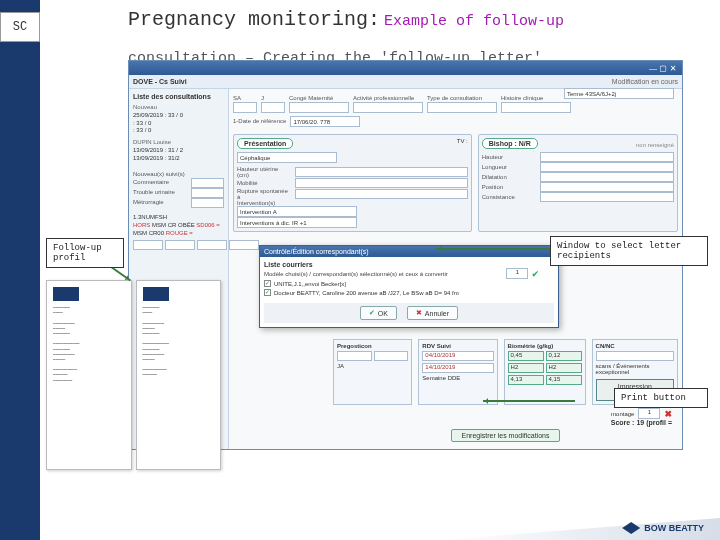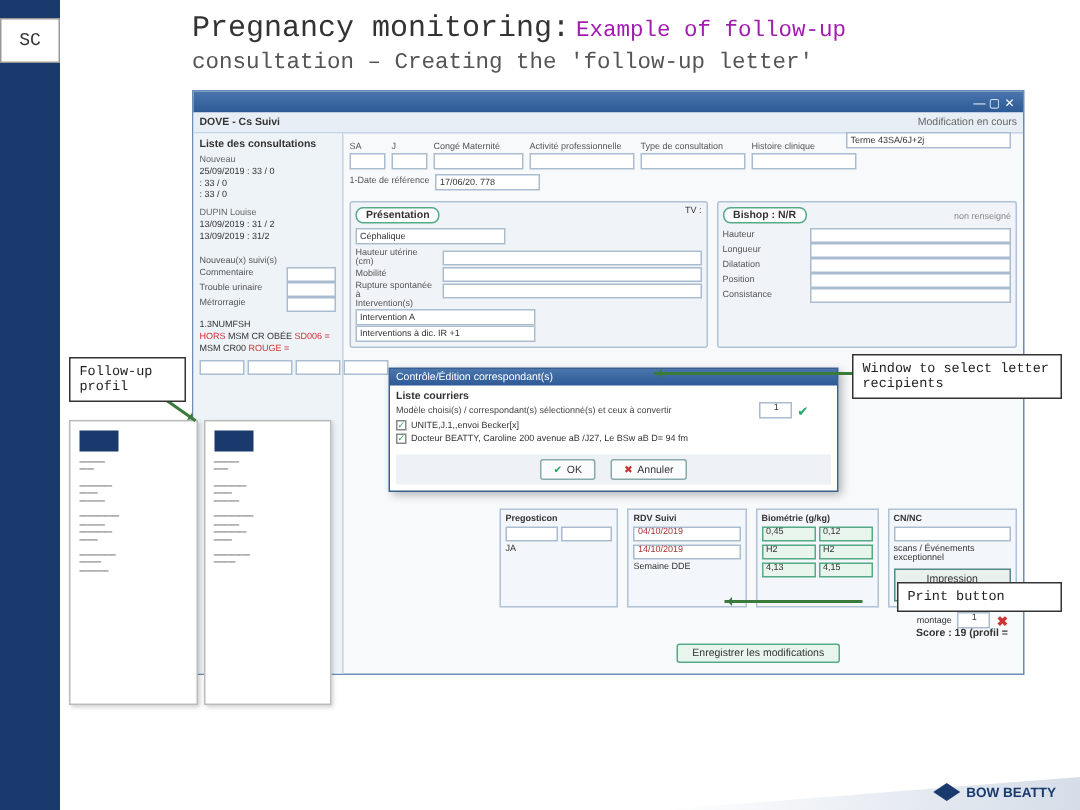--- a/index.html
+++ b/index.html
@@ -2,21 +2,21 @@
 <html><head>
 <meta charset="utf-8">
 <style>
   * { box-sizing: border-box; margin: 0; padding: 0; }
   body { width: 720px; height: 540px; font-family: Georgia, serif; background: #fff; position: relative; overflow: hidden; }
   .sidebar { position: absolute; left: 0; top: 0; width: 40px; height: 540px; background: #1a3a6e; }
   .sc-box { position: absolute; left: 0; top: 12px; width: 40px; height: 30px; background: #fff; border: 1px solid #999; display: flex; align-items: center; justify-content: center; font-size: 12px; font-family: Courier, monospace; color: #333; }
   .title-area { position: absolute; left: 128px; top: 8px; right: 10px; }
   .title-main { font-size: 20px; font-family: Courier, monospace; color: #333; }
   .title-sub { font-size: 15px; font-family: Courier, monospace; color: #a21caf; }
-  .title-line2 { font-size: 15px; font-family: Courier, monospace; color: #555; margin-top: 2px; }
+  .title-line2 { font-size: 15px; font-family: Courier, monospace; color: #555; margin-top: 19px; }
   .app-window { position: absolute; left: 128px; top: 60px; width: 555px; height: 390px; border: 1px solid #6a8db5; background: #f7f9fb; font-family: Arial, sans-serif; font-size: 7px; color: #333; }
   .app-titlebar { height: 14px; background: linear-gradient(#4a75ad, #2d5a95); color: #fff; display: flex; align-items: center; justify-content: space-between; padding: 0 4px; font-size: 8px; }
   .win-controls span { display: inline-block; width: 10px; text-align: center; }
   .app-top { height: 14px; background: #e8eef5; border-bottom: 1px solid #c5d4e5; display: flex; align-items: center; padding: 0 4px; gap: 6px; }
   .app-body { display: flex; height: calc(100% - 28px); }
   .left-panel { width: 100px; background: #eef3f8; border-right: 1px solid #c5d4e5; padding: 4px; }
   .left-title { font-weight: bold; font-size: 7px; margin-bottom: 2px; }
   .left-group { font-size: 6px; margin-top: 4px; line-height: 1.3; }
   .left-lbl { color: #666; }
   .right-panel { flex: 1; padding: 4px; position: relative; }
@@ -47,22 +47,22 @@
   .botbar { display: flex; justify-content: center; gap: 8px; padding: 3px; }
   .print-btn { border: 1px solid #5a8; background: #e8f5ec; font-size: 7px; padding: 2px 10px; border-radius: 2px; }
   .g-inp { background: #e8f5ec; border: 1px solid #5a8; height: 10px; width: 36px; font-size: 6px; padding: 0 2px; }
   .big-print { position: absolute; right: 10px; bottom: 30px; border: 1px solid #588; background: #eaf0ee; font-size: 7px; padding: 3px 8px; }
   .preview-area { position: absolute; left: 46px; top: 280px; width: 175px; height: 190px; display: flex; gap: 4px; }
   .doc-page { flex: 1; background: #fff; border: 1px solid #bbb; box-shadow: 1px 1px 3px rgba(0,0,0,0.2); padding: 6px; font-size: 4px; color: #444; line-height: 1.3; position: relative; }
   .doc-logo { width: 26px; height: 14px; background: #1a3a6e; margin-bottom: 4px; }
   .doc-body-txt { color: #777; }
   .callout { position: absolute; background: #fff; border: 1px solid #333; font-family: Courier, monospace; font-size: 9px; padding: 4px 6px; color: #222; z-index: 20; }
   .callout-fl { left: 46px; top: 238px; width: 78px; }
-  .callout-rec { right: 12px; top: 236px; width: 140px; }
-  .callout-prt { right: 12px; top: 388px; width: 110px; }
+  .callout-rec { right: 12px; top: 236px; width: 158px; }
+  .callout-prt { right: 12px; top: 388px; width: 94px; }
   .arrow { position: absolute; background: #3a7a3a; height: 2px; z-index: 15; }
   .arrow::after { content: ''; position: absolute; right: -1px; top: -2px; border: 3px solid transparent; border-left-color: #3a7a3a; }
   .arrow.left::after { right: auto; left: -1px; border-left-color: transparent; border-right-color: #3a7a3a; }
   .arrow-fl { left: 94px; top: 268px; width: 40px; transform: rotate(35deg); }
   .arrow-rec { left: 436px; top: 248px; width: 140px; }
   .arrow-prt { left: 483px; top: 400px; width: 92px; }
   .footer { position: absolute; bottom: 0; left: 0; right: 0; height: 36px; }
   .bowlogo { position: absolute; right: 16px; bottom: 6px; font-size: 9px; color: #1a3a6e; font-family: Arial, sans-serif; font-weight: bold; display: flex; align-items: center; gap: 4px; }
   .bowlogo-icon { width: 18px; height: 12px; background: #1a3a6e; clip-path: polygon(0 50%, 50% 0, 100% 50%, 50% 100%); }
   .foot-tri { position: absolute; right: 0; bottom: 0; width: 280px; height: 22px; background: linear-gradient(to right, transparent, #d5dde8); clip-path: polygon(0 100%, 100% 0, 100% 100%); }

